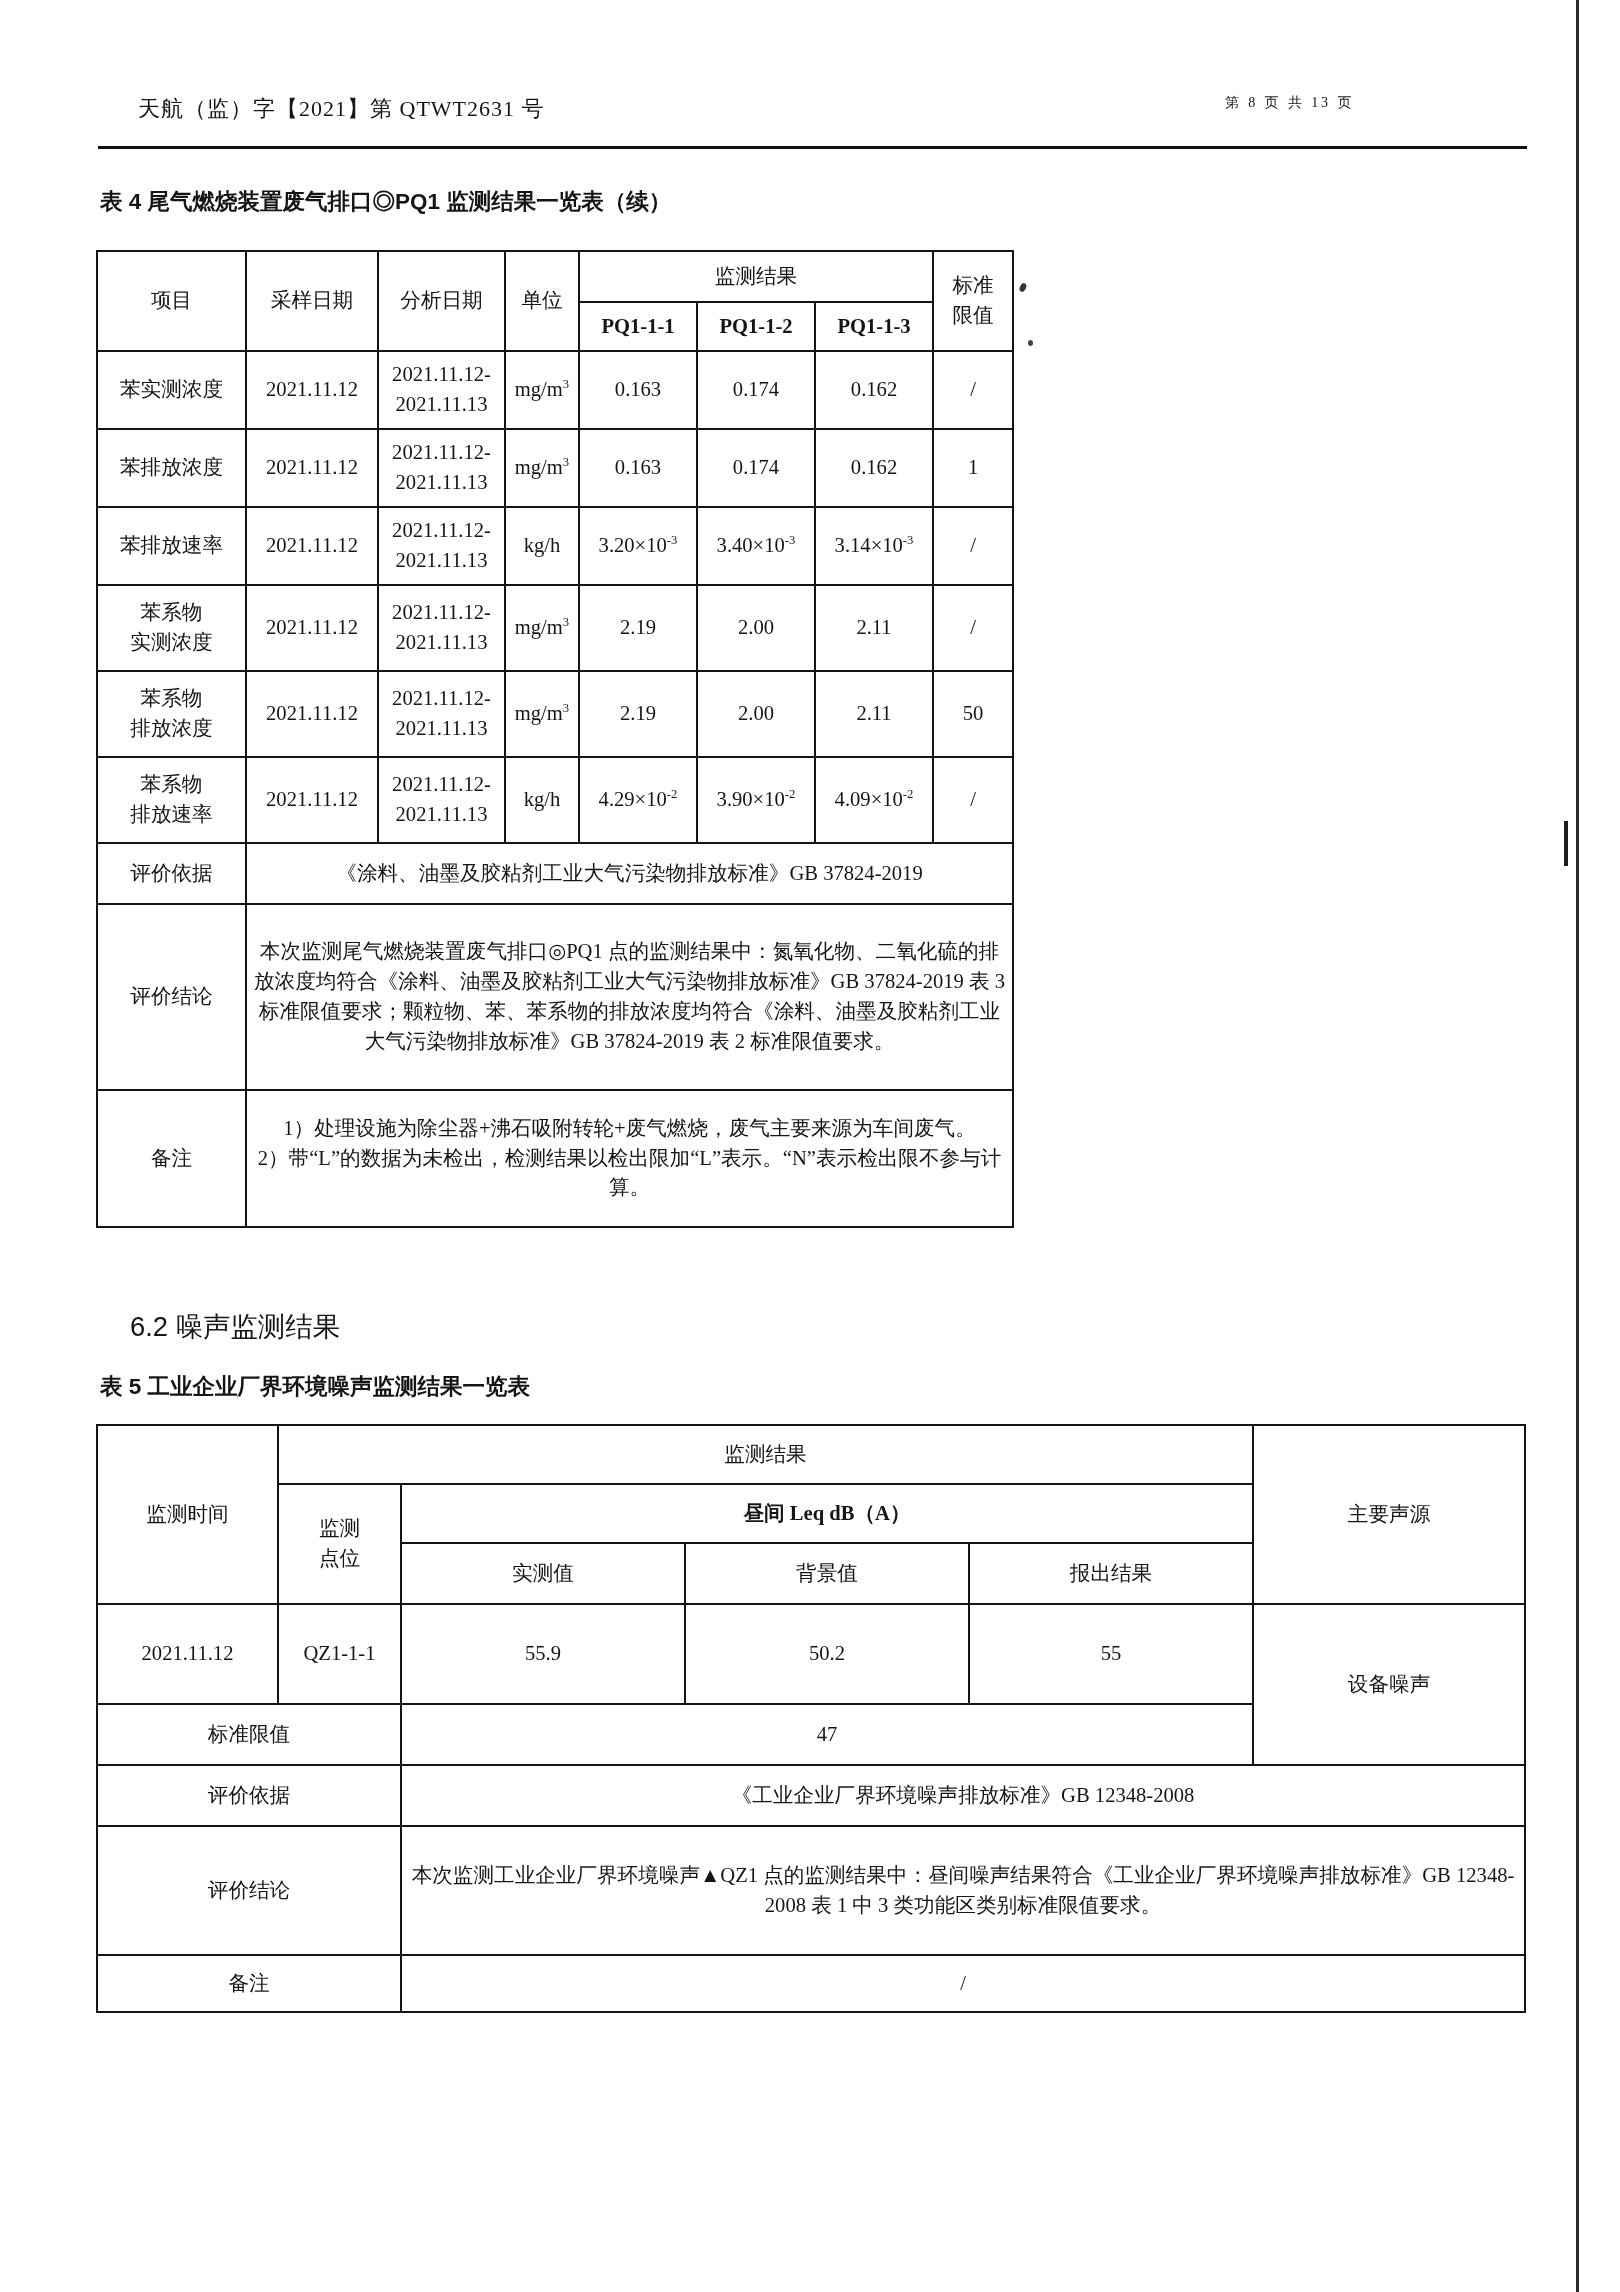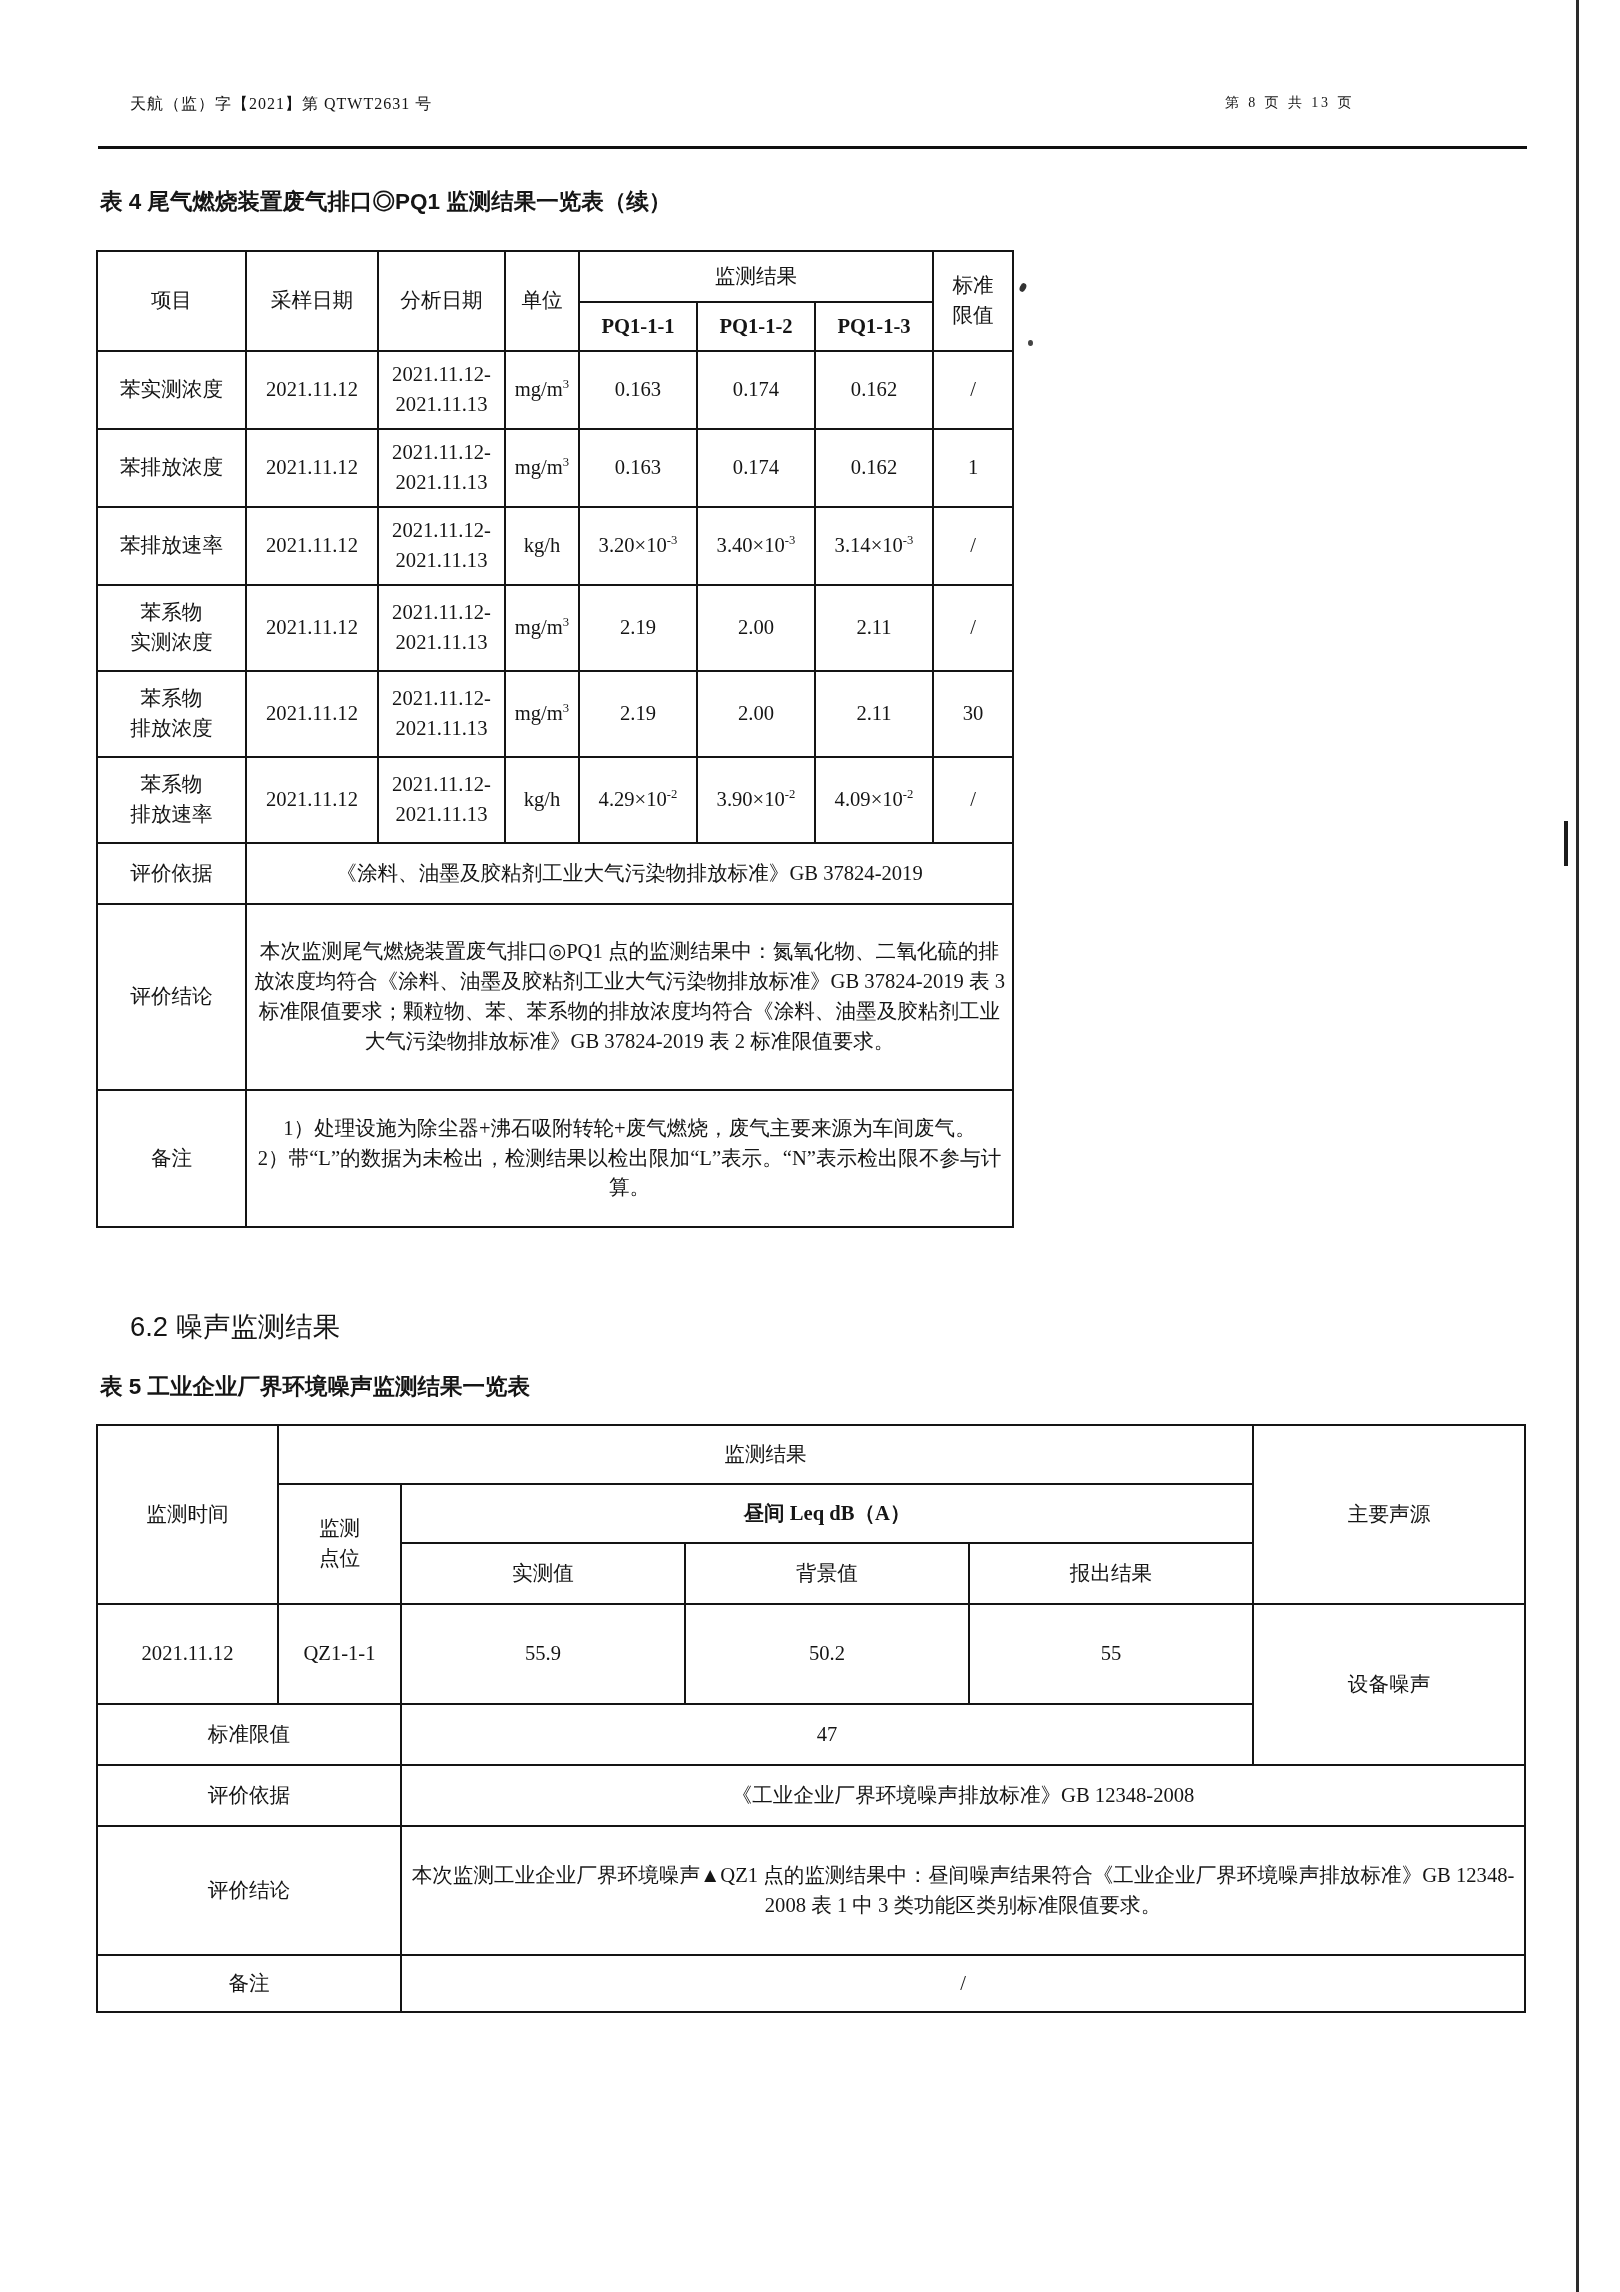--- a/index.html
+++ b/index.html
@@ -1,21 +1,21 @@
 <!DOCTYPE html>
 <html><head>
 <meta charset="utf-8">
 <style>
   html,body{margin:0;padding:0;}
   body{
     width:1620px;height:2293px;background:#ffffff;position:relative;
     font-family:"Liberation Serif","DejaVu Serif",serif;color:#151515;
     overflow:hidden;
   }
-  .hdr-left{position:absolute;left:130px;top:94px;font-size:16px;letter-spacing:1px;}
+  .hdr-left{position:absolute;left:138px;top:94px;font-size:22px;letter-spacing:1px;}
   .hdr-right{position:absolute;left:1225px;top:94px;font-size:14px;letter-spacing:2.9px;}
   .hdr-rule{position:absolute;left:98px;top:146px;width:1429px;height:2.9px;background:#101010;}
   .doc-title{
     position:absolute;left:100px;width:915px;
     font-family:Liberation Sans, sans-serif;font-weight:bold;font-size:22.5px;
   }
   .t4-title{top:186px;}
   .t5-title{top:1371px;}
   .sec-heading{
     position:absolute;left:130px;top:1309px;
@@ -125,21 +125,21 @@
   <tr style="height:86px">
     <td class="pre">苯系物
 排放浓度</td>
     <td>2021.11.12</td>
     <td class="pre">2021.11.12-
 2021.11.13</td>
     <td><span>mg/m</span><sup>3</sup></td>
     <td><span>2.19</span><sup></sup></td>
     <td><span>2.00</span><sup></sup></td>
     <td><span>2.11</span><sup></sup></td>
-    <td>30</td>
+    <td>50</td>
   </tr>
   <tr style="height:86px">
     <td class="pre">苯系物
 排放速率</td>
     <td>2021.11.12</td>
     <td class="pre">2021.11.12-
 2021.11.13</td>
     <td><span>kg/h</span><sup></sup></td>
     <td><span>4.29×10</span><sup>-2</sup></td>
     <td><span>3.90×10</span><sup>-2</sup></td>

